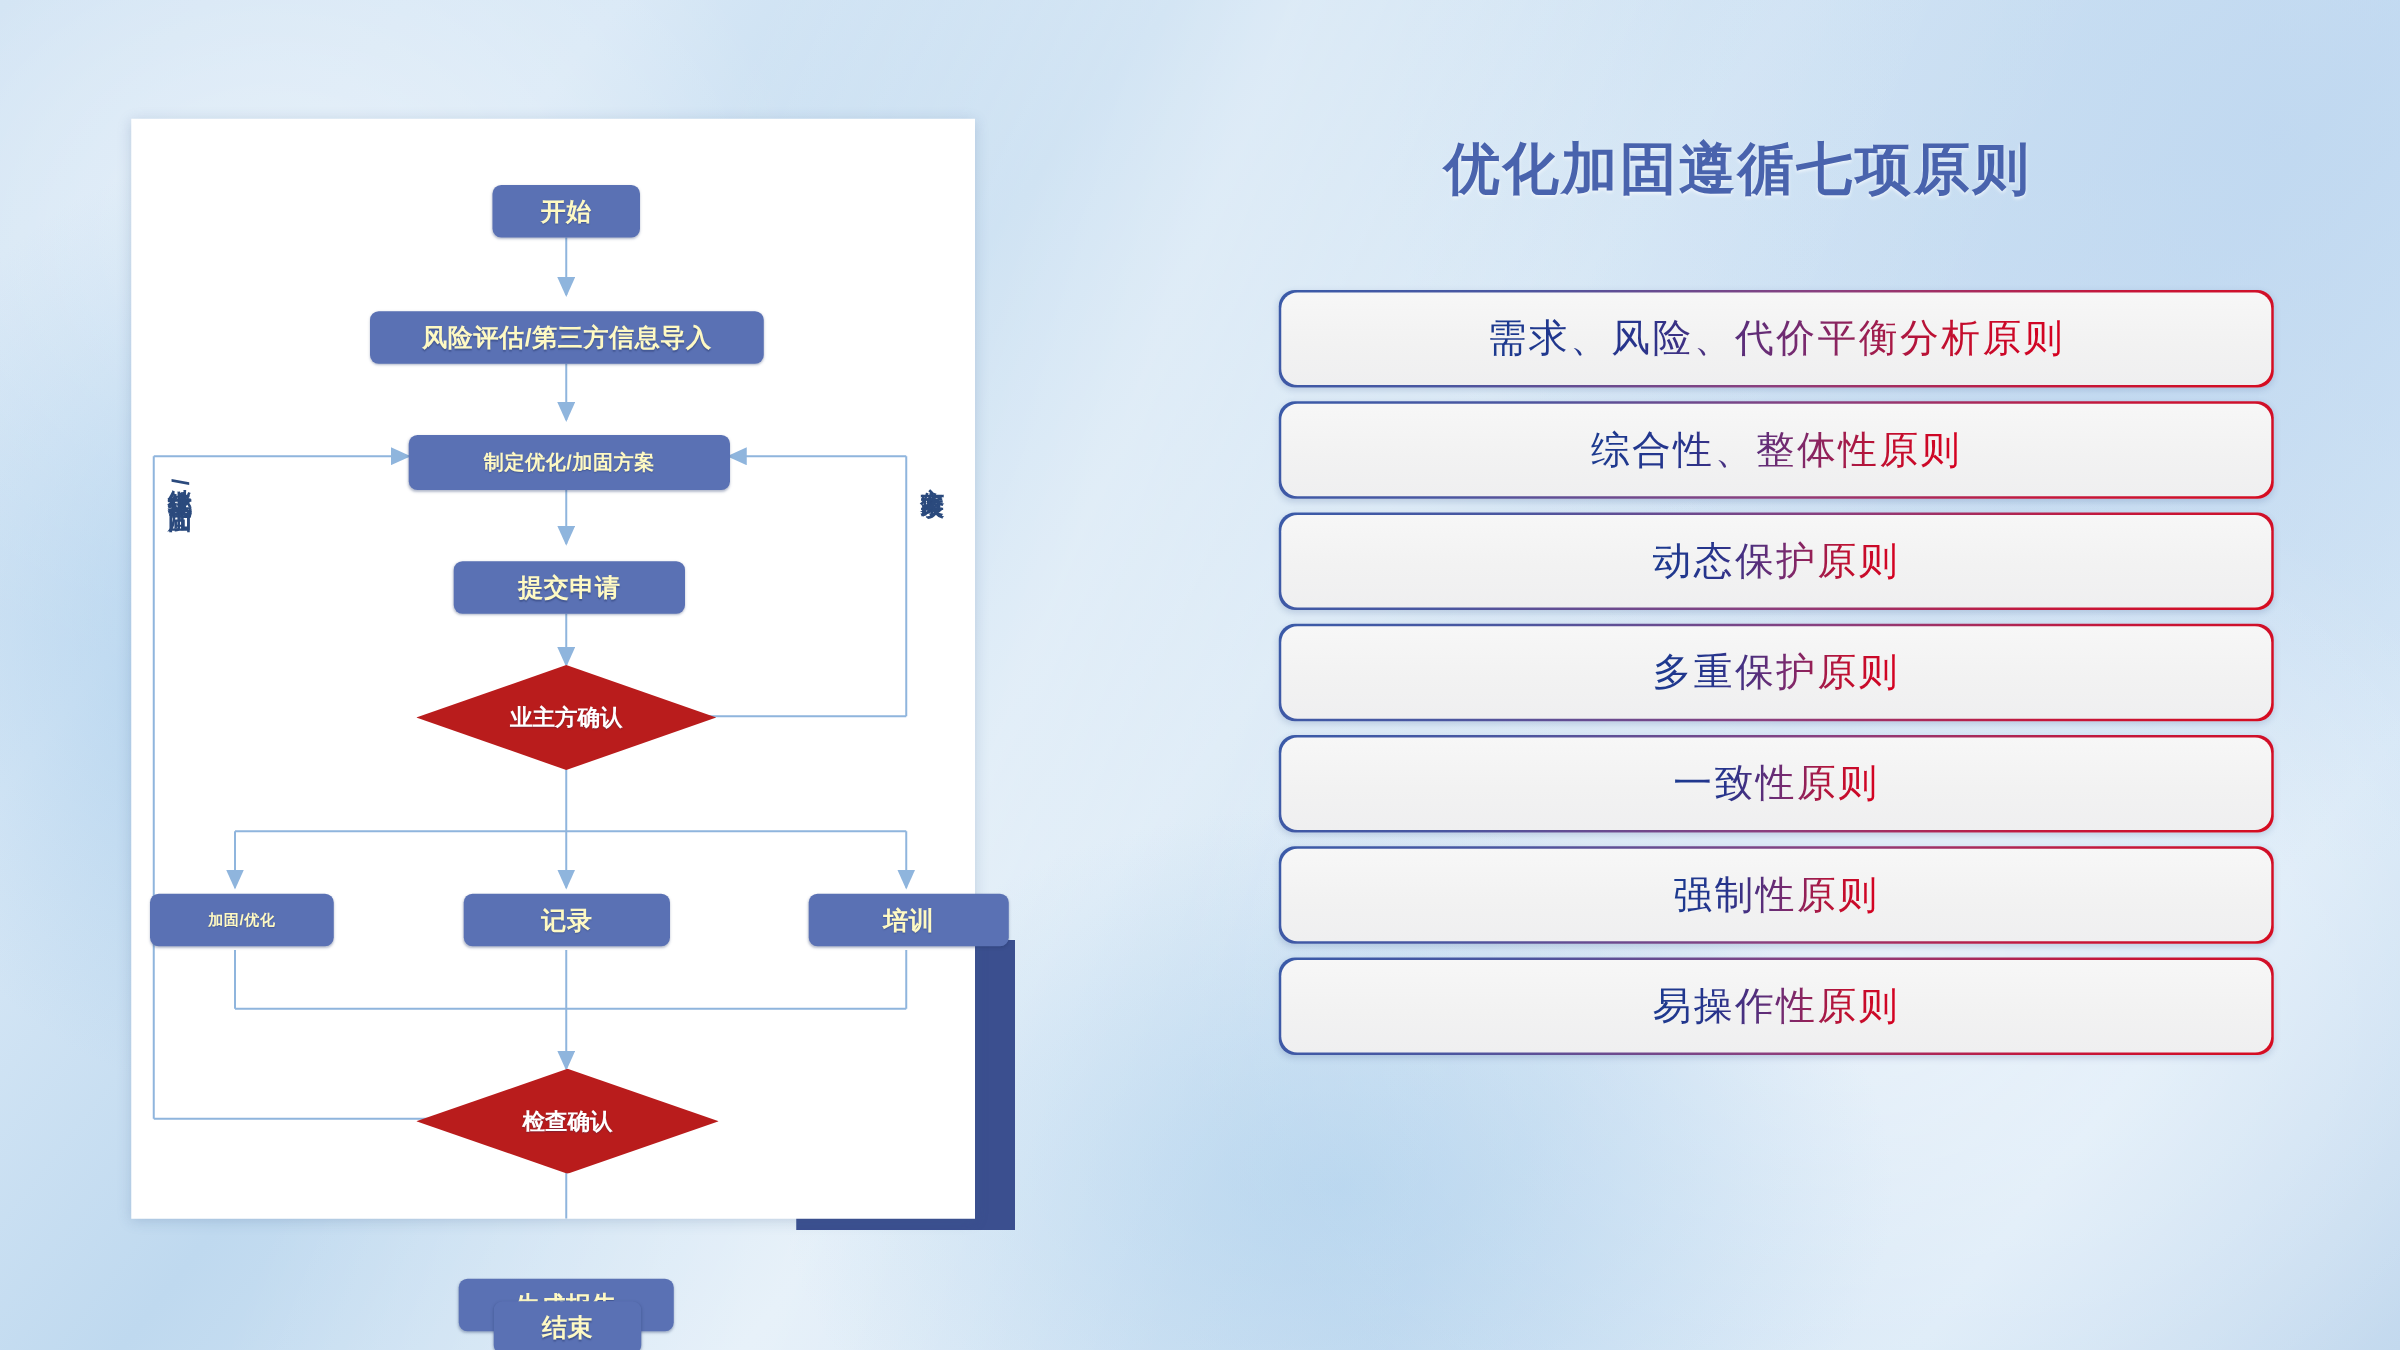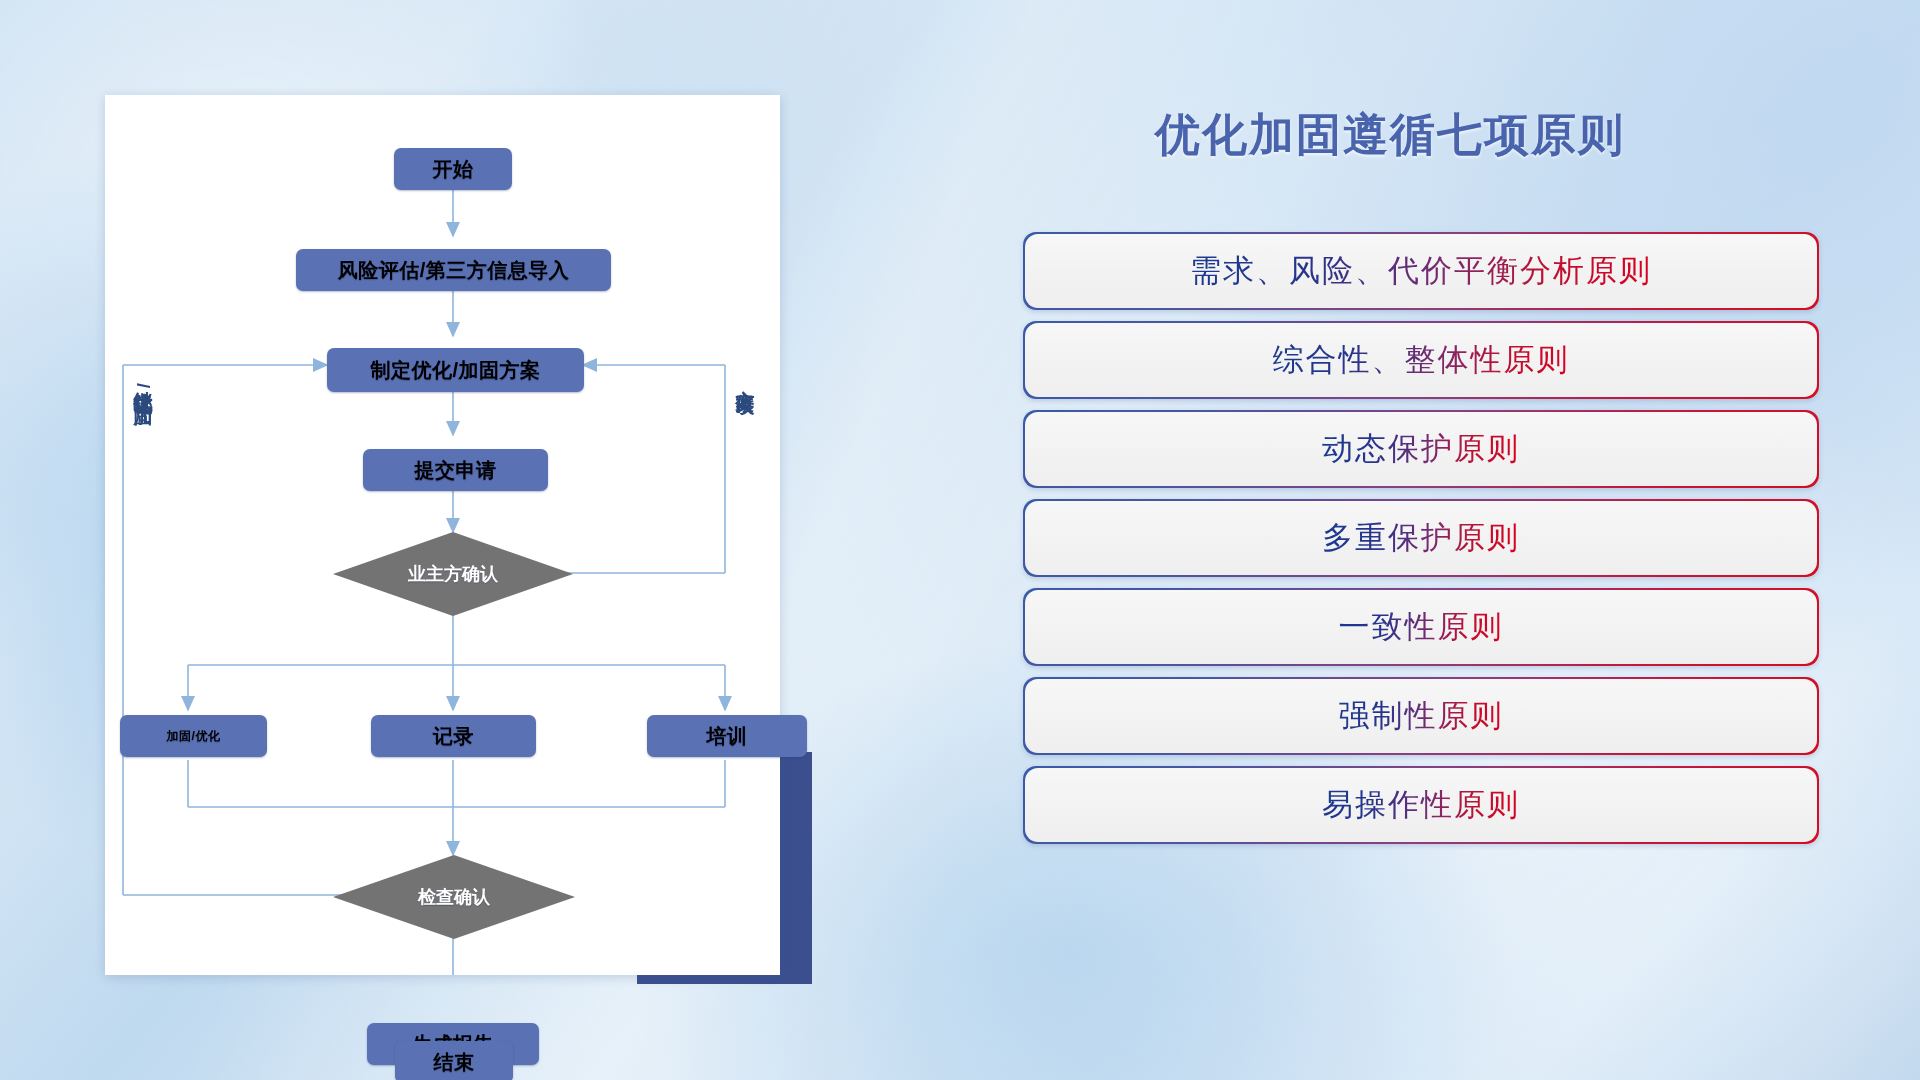--- a/index.html
+++ b/index.html
@@ -40,34 +40,34 @@
     background:#ffffff;
     box-shadow:0 2px 10px rgba(60,90,140,0.22);
   }
   .flow { position:absolute; inset:0; }
   .flow svg { position:absolute; left:0; top:0; }
 
   .node{
     position:absolute;
     background:#5a71b4;
     border-radius:7px;
-    color:#000000;
+    color:#fef9c3;
     font-weight:bold;
     display:flex; align-items:center; justify-content:center;
     letter-spacing:.5px;
     text-shadow:0 1px 1px rgba(25,40,85,.35);
     box-shadow:0 1px 2px rgba(40,60,110,.35);
     white-space:nowrap;
   }
   .diamond{
     position:absolute;
     color:#ffffff; font-weight:bold;
     display:flex; align-items:center; justify-content:center;
     text-shadow:0 1px 1px rgba(25,40,85,.35);
-    background:#737373;
+    background:#b91c1c;
     clip-path:polygon(50% 0%, 100% 50%, 50% 100%, 0% 50%);
     white-space:nowrap;
   }
   .vlabel{
     position:absolute;
     writing-mode:vertical-rl;
     color:#2b4a7d;
     font-weight:bold;
     font-size:19px;
     letter-spacing:2px;
@@ -170,21 +170,21 @@
     </svg>
 
     <div class="node" style="left:289px; top:53px; width:118px; height:42px; font-size:20px;">
       <span>开始</span>
     </div>
 
     <div class="node" style="left:191px; top:154px; width:315px; height:42px; font-size:20px;">
       <span>风险评估/第三方信息导入</span>
     </div>
 
-    <div class="node" style="left:222px; top:253px; width:257px; height:44px; font-size:20px;">
+    <div class="node" style="left:222px; top:253px; width:257px; height:44px; font-size:16px;">
       <span>制定优化/加固方案</span>
     </div>
 
     <div class="node" style="left:258px; top:354px; width:185px; height:42px; font-size:20px;">
       <span>提交申请</span>
     </div>
 
     <div class="diamond" style="left:228px; top:437px; width:240px; height:84px; font-size:18px;">
       <span>业主方确认</span>
     </div>

